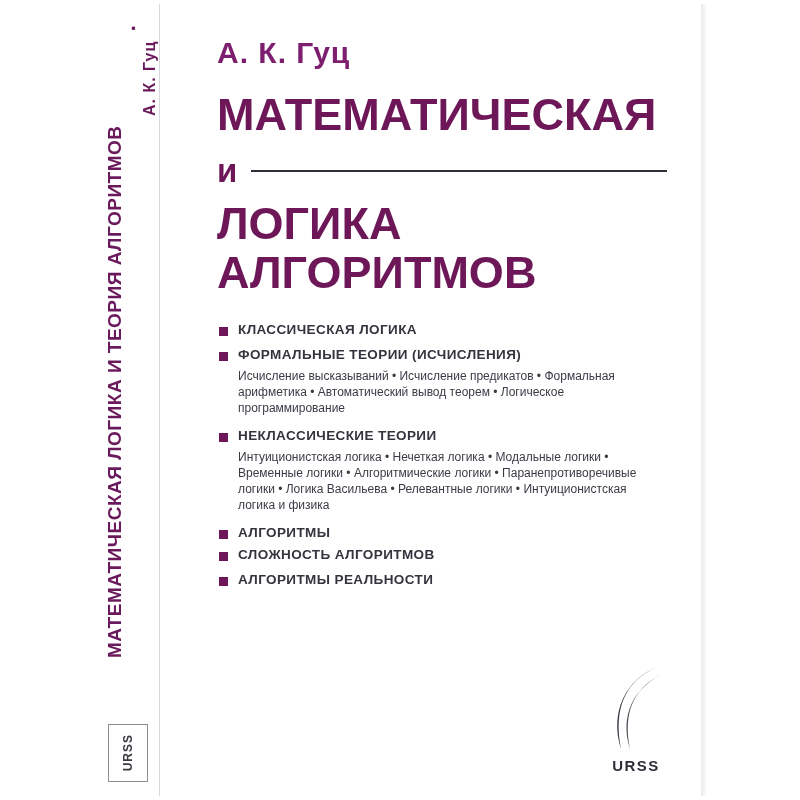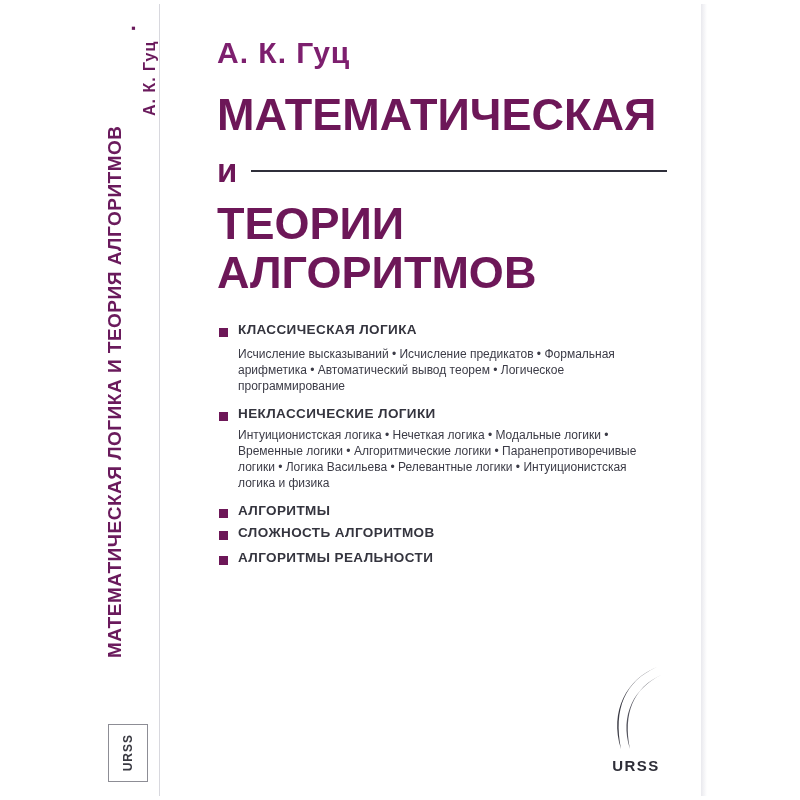--- a/index.html
+++ b/index.html
@@ -134,21 +134,21 @@
     line-height: 1.05;
     margin: 2px 0 0 22px;
   }
 
   
   .toc {
     margin: 26px 0 0 24px;
   }
   .toc-head {
     display: flex;
-    align-items: flex-end;
+    align-items: center;
     margin-bottom: 7px;
   }
   .sq {
     width: 9px; height: 9px;
     background: #6d1758;
     margin: 4px 10px 0 0;
     flex: 0 0 auto;
   }
   .toc-head-label {
     font-size: 13.5px;
@@ -211,36 +211,40 @@
 
     <div class="author">А. К. Гуц</div>
 
     <div class="title-main">МАТЕМАТИЧЕСКАЯ</div>
 
     <div class="mid-row">
       <div class="mid-i">и</div>
       <div class="mid-rule"></div>
     </div>
 
-    <div class="title-second">ТЕОРИИ</div>
+    <div class="title-second">ЛОГИКА</div>
     <div class="title-second">АЛГОРИТМОВ</div>
 
     <div class="toc">
 
       <div class="toc-head">
         <span class="sq"></span>
         <span class="toc-head-label">КЛАССИЧЕСКАЯ ЛОГИКА</span>
       </div>
       <div class="toc-gap"></div>
 
+      <div class="toc-head">
+        <span class="sq"></span>
+        <span class="toc-head-label">ФОРМАЛЬНЫЕ ТЕОРИИ (ИСЧИСЛЕНИЯ)</span>
+      </div>
       <div class="toc-sub">Исчисление высказываний • Исчисление предикатов • Формальная арифметика • Автоматический вывод теорем • Логическое программирование</div>
 
       <div class="toc-head">
         <span class="sq"></span>
-        <span class="toc-head-label">НЕКЛАССИЧЕСКИЕ ЛОГИКИ</span>
+        <span class="toc-head-label">НЕКЛАССИЧЕСКИЕ ТЕОРИИ</span>
       </div>
       <div class="toc-sub">Интуиционистская логика • Нечеткая логика • Модальные логики • Временные логики • Алгоритмические логики • Паранепротиворечивые логики • Логика Васильева • Релевантные логики • Интуиционистская логика и физика</div>
 
       <div class="toc-head">
         <span class="sq"></span>
         <span class="toc-head-label">АЛГОРИТМЫ</span>
       </div>
 
       <div class="toc-head">
         <span class="sq"></span>

